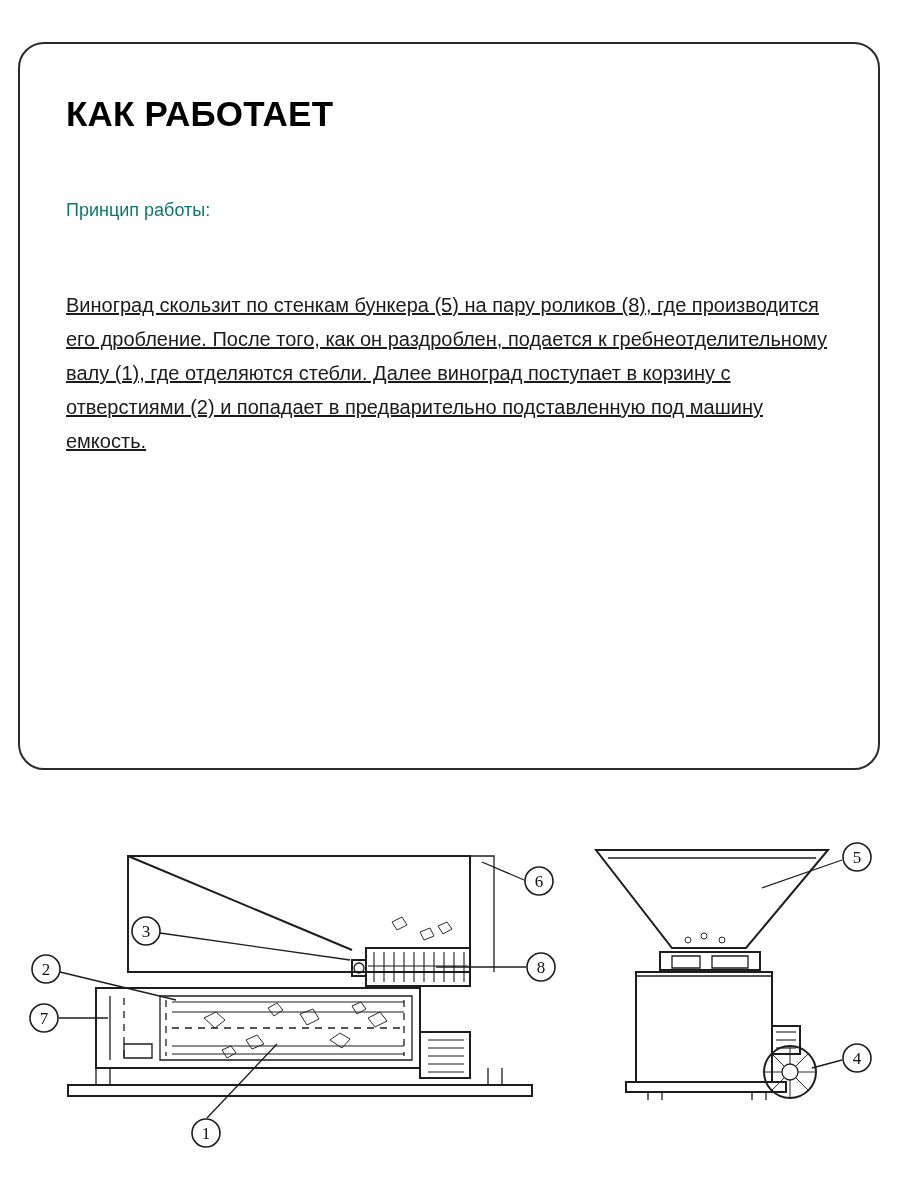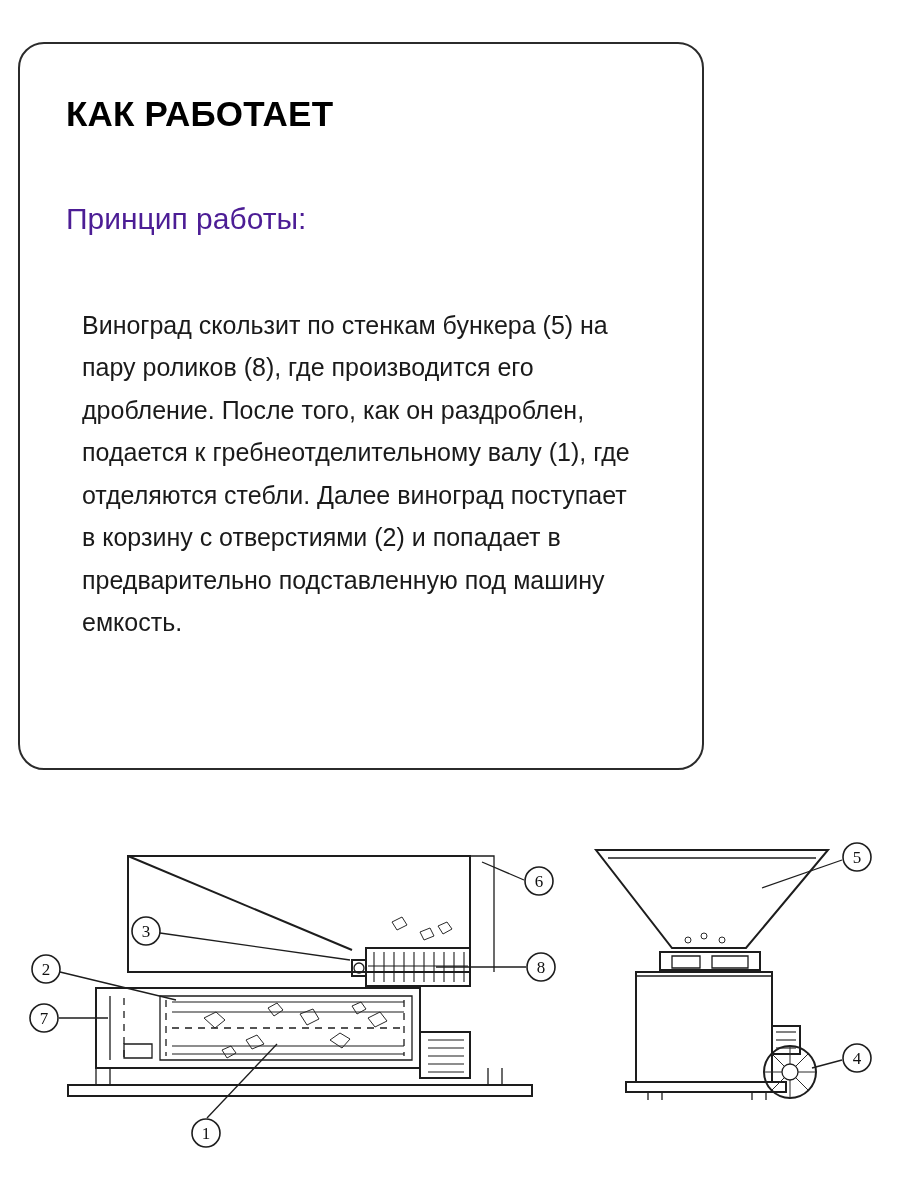--- a/index.html
+++ b/index.html
@@ -14,48 +14,49 @@
     font-family: "Liberation Sans", sans-serif;
     color: #1a1a1a;
     overflow: hidden;
   }
 
   
   .card {
     position: absolute;
     left: 18px;
     top: 42px;
-    width: 686px;
+    width: 862px;
     height: 728px;
     box-sizing: border-box;
     border: 2px solid #2b2b2b;
     border-radius: 26px;
     background: #ffffff;
     padding: 48px 46px 0 46px;
   }
   .card-title {
     font-size: 35px;
     font-weight: bold;
     line-height: 1.28;
     letter-spacing: 0.2px;
     margin: 0 0 62px 0;
     color: #000000;
   }
   .card-title span { display: block; }
   .lead {
-    font-size: 30px;
+    font-size: 18px;
     line-height: 1.3;
     margin: 0 0 66px 0;
-    color: #4c1d95;
+    color: #0f766e;
   }
   .body-text {
-    font-size: 25px;
+    font-size: 20px;
     line-height: 1.70;
-    margin: 16px;
+    margin: 0;
     color: #1a1a1a;
+    text-decoration: underline;
   }
 
   
   .drawing {
     position: absolute;
     left: 0;
     top: 800px;
     width: 900px;
     height: 400px;
   }

